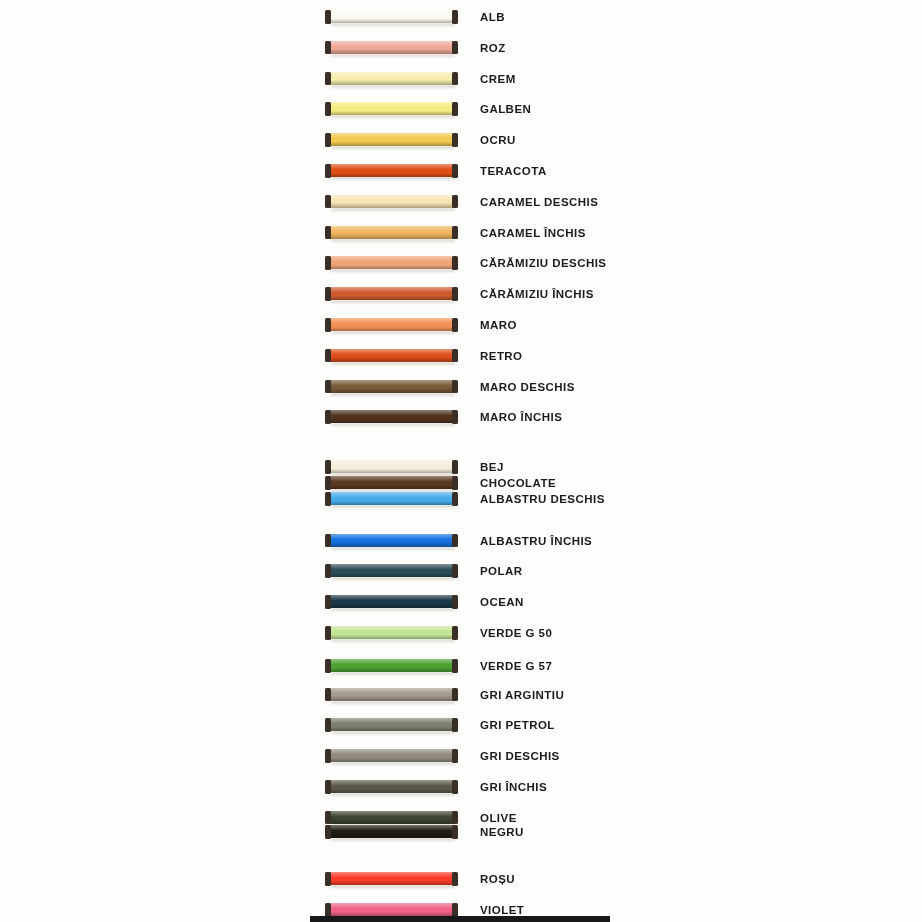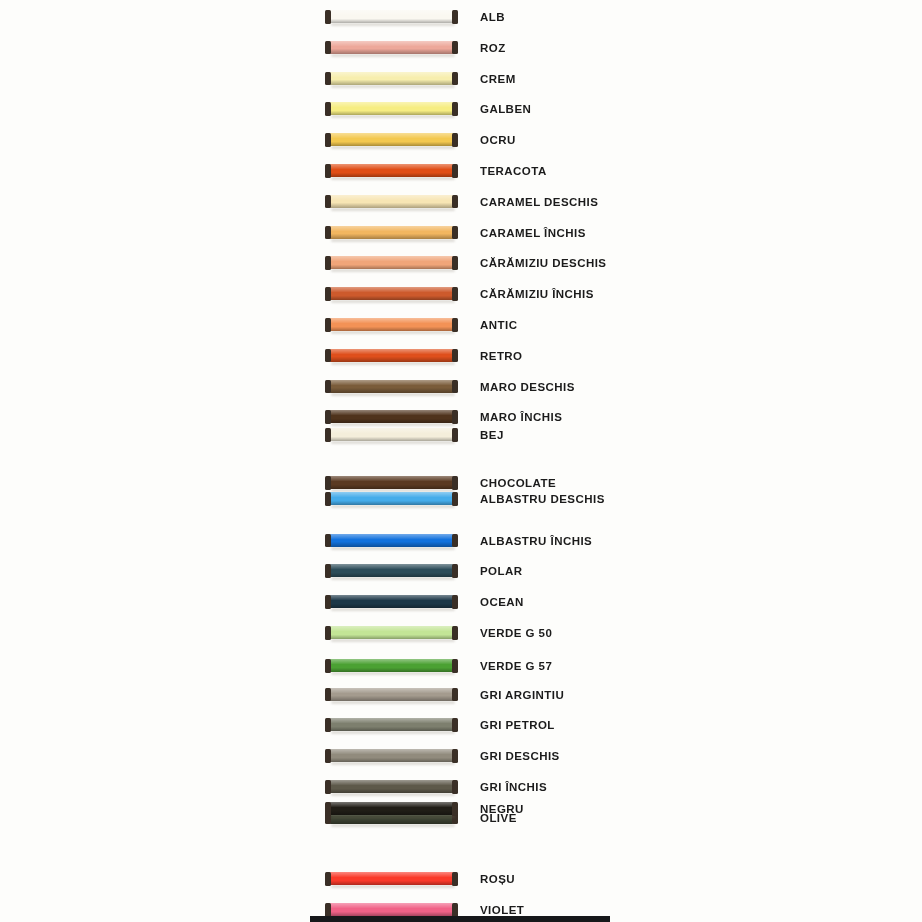--- a/index.html
+++ b/index.html
@@ -211,21 +211,21 @@
         </div>
         <div class="swatch-label">CĂRĂMIZIU ÎNCHIS</div>
       </div>
       <div class="swatch-row" style="top: 312px;">
         <div class="bar-wrap">
           <div class="bar-shadow"></div>
           <div class="bar-body" style="background-color: rgb(243, 146, 86);"></div>
           <div class="cap left" style="background-color: rgb(58, 47, 38);"></div>
           <div class="cap right" style="background-color: rgb(58, 47, 38);"></div>
         </div>
-        <div class="swatch-label">ANTIC</div>
+        <div class="swatch-label">MARO</div>
       </div>
       <div class="swatch-row" style="top: 342.8px;">
         <div class="bar-wrap">
           <div class="bar-shadow"></div>
           <div class="bar-body" style="background-color: rgb(223, 79, 28);"></div>
           <div class="cap left" style="background-color: rgb(58, 47, 38);"></div>
           <div class="cap right" style="background-color: rgb(58, 47, 38);"></div>
         </div>
         <div class="swatch-label">RETRO</div>
       </div>
@@ -240,21 +240,21 @@
       </div>
       <div class="swatch-row" style="top: 404.4px;">
         <div class="bar-wrap">
           <div class="bar-shadow"></div>
           <div class="bar-body" style="background-color: rgb(79, 51, 28);"></div>
           <div class="cap left" style="background-color: rgb(58, 47, 38);"></div>
           <div class="cap right" style="background-color: rgb(58, 47, 38);"></div>
         </div>
         <div class="swatch-label">MARO ÎNCHIS</div>
       </div>
-      <div class="swatch-row" style="top: 422px;">
+      <div class="swatch-row" style="top: 454px;">
         <div class="bar-wrap">
           <div class="bar-shadow"></div>
           <div class="bar-body" style="background-color: rgb(244, 238, 219);"></div>
           <div class="cap left" style="background-color: rgb(58, 47, 38);"></div>
           <div class="cap right" style="background-color: rgb(58, 47, 38);"></div>
         </div>
         <div class="swatch-label">BEJ</div>
       </div>
       <div class="swatch-row" style="top: 470px;">
         <div class="bar-wrap">
@@ -357,21 +357,21 @@
       </div>
       <div class="swatch-row" style="top: 804.8px;">
         <div class="bar-wrap">
           <div class="bar-shadow"></div>
           <div class="bar-body" style="background-color: rgb(62, 68, 51);"></div>
           <div class="cap left" style="background-color: rgb(58, 47, 38);"></div>
           <div class="cap right" style="background-color: rgb(58, 47, 38);"></div>
         </div>
         <div class="swatch-label">OLIVE</div>
       </div>
-      <div class="swatch-row" style="top: 796px;">
+      <div class="swatch-row" style="top: 819px;">
         <div class="bar-wrap">
           <div class="bar-shadow"></div>
           <div class="bar-body" style="background-color: rgb(32, 29, 22);"></div>
           <div class="cap left" style="background-color: rgb(58, 47, 38);"></div>
           <div class="cap right" style="background-color: rgb(58, 47, 38);"></div>
         </div>
         <div class="swatch-label">NEGRU</div>
       </div>
       <div class="swatch-row" style="top: 866.4px;">
         <div class="bar-wrap">

